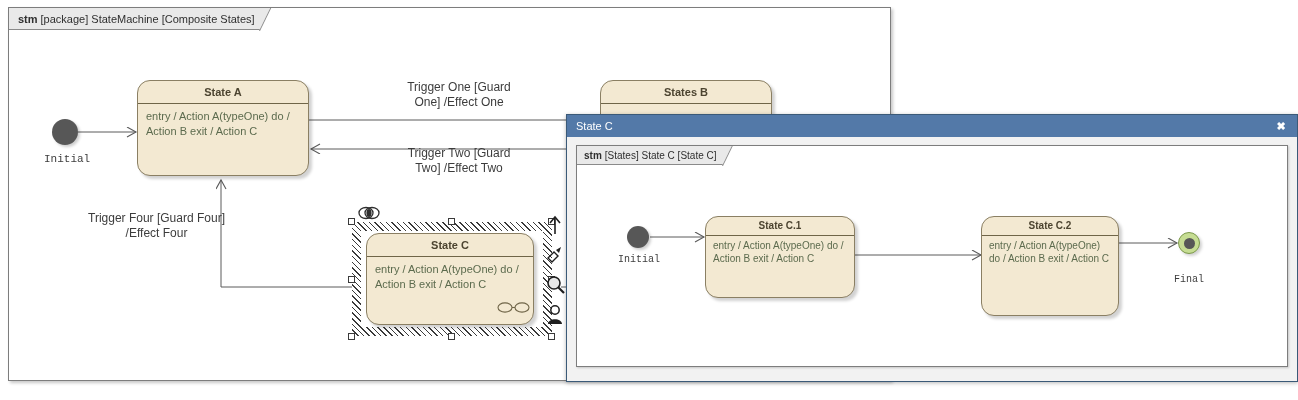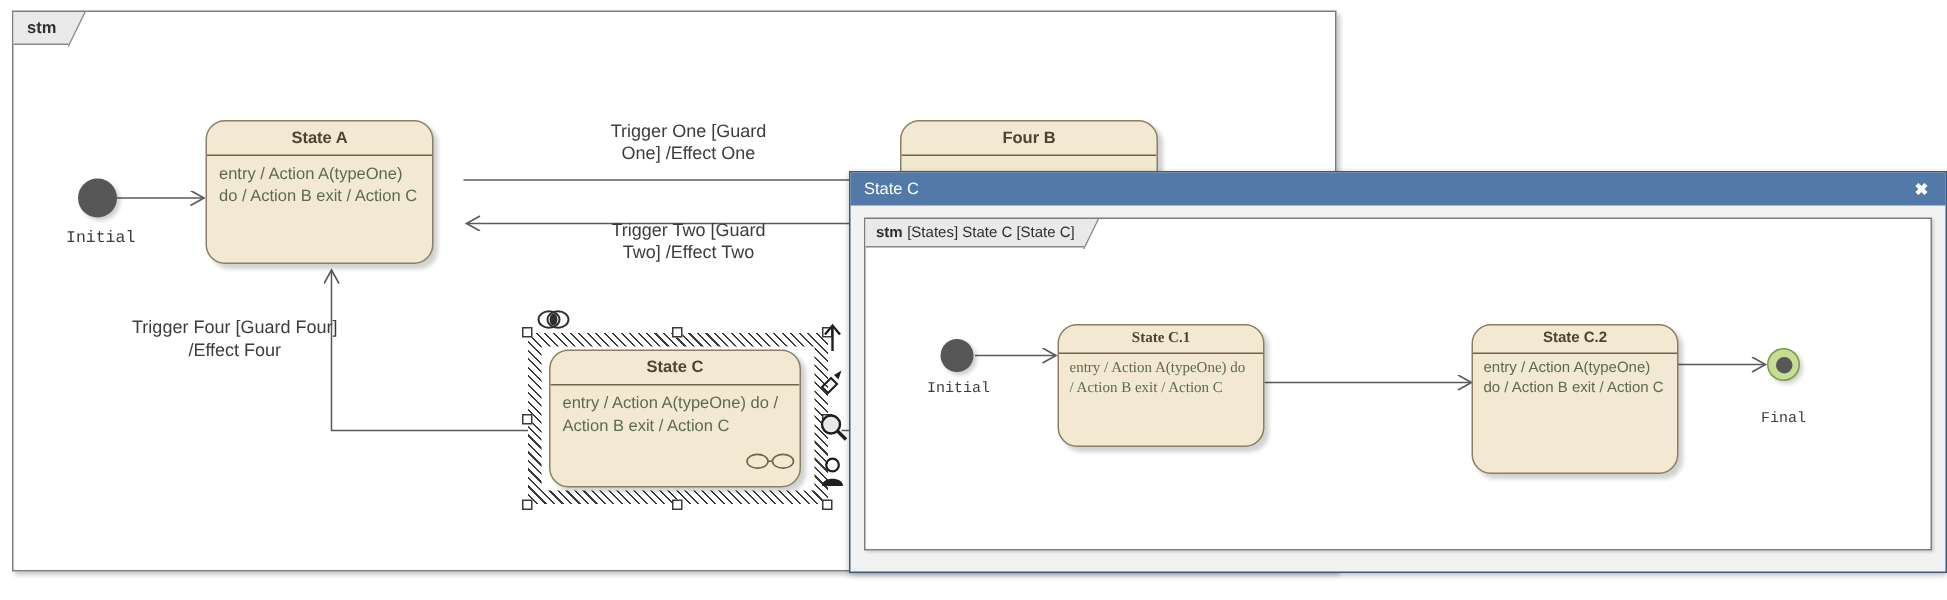--- a/index.html
+++ b/index.html
@@ -178,20 +178,21 @@
 </style>
 </head>
 <body>
 
 <div class="canvas">
 
   <div id="outer-frame">
 
     <div class="frame-tab">
       <b>stm</b>
+      <span>[package] StateMachine [Composite States]</span>
     </div>
 
     <svg class="edges" width="883" height="374">
       <defs>
         <marker id="oa" markerWidth="12" markerHeight="12" refX="10" refY="5" orient="auto" markerUnits="userSpaceOnUse">
           <path d="M1,0 L10,5 L1,10" fill="none" stroke="#5a5a5a" stroke-width="1.1"></path>
         </marker>
       </defs>
 
       <line x1="69" y1="124" x2="127" y2="124" stroke="#5a5a5a" stroke-width="1" marker-end="url(#oa)"></line>
@@ -200,29 +201,29 @@
 
       <path d="M600,141 L302,141" fill="none" stroke="#5a5a5a" stroke-width="1" marker-end="url(#oa)"></path>
 
       <path d="M552,279 L565,279" fill="none" stroke="#5a5a5a" stroke-width="1"></path>
       <path d="M352,279 L212,279 L212,172" fill="none" stroke="#5a5a5a" stroke-width="1" marker-end="url(#oa)"></path>
     </svg>
 
     <div class="initial-node" style="left:43px; top:111px;"></div>
     <div class="node-label" style="left:35px; top:145px;">Initial</div>
 
-    <div class="state" style="left:128px; top:72px; width:152px; height:96px;">
+    <div class="state" style="left:128px; top:72px; width:172px; height:96px;">
       <div class="state-title">State A</div>
       <div class="state-body">entry / Action A(typeOne)
 do / Action B
 exit / Action C</div>
     </div>
 
     <div class="state" style="left:591px; top:72px; width:172px; height:96px;">
-      <div class="state-title">Four B</div>
+      <div class="state-title">States B</div>
     </div>
 
     <div class="edge-label" style="left:385px; top:72px; width:130px;">Trigger One [Guard
 One] /Effect One</div>
 
     <div class="edge-label" style="left:385px; top:138px; width:130px;">Trigger Two [Guard
 Two] /Effect Two</div>
 
     <div class="edge-label" style="left:65px; top:203px; width:165px;">Trigger Four [Guard Four]
 /Effect Four</div>
@@ -302,21 +303,21 @@
         <line x1="73" y1="91" x2="127" y2="91" stroke="#5a5a5a" stroke-width="1" marker-end="url(#ia)"></line>
 
         <line x1="266" y1="109" x2="404" y2="109" stroke="#5a5a5a" stroke-width="1" marker-end="url(#ia)"></line>
 
         <line x1="540" y1="97" x2="600" y2="97" stroke="#5a5a5a" stroke-width="1" marker-end="url(#ia)"></line>
       </svg>
 
       <div class="initial-node sm" style="left:50px; top:80px;"></div>
       <div class="node-label sm" style="left:41px; top:108px;">Initial</div>
 
-      <div class="state compact" style="left:128px; top:70px; width:138px; height:82px;font-family:Liberation Serif, serif;">
+      <div class="state compact" style="left:128px; top:70px; width:150px; height:82px;">
         <div class="state-title">State C.1</div>
         <div class="state-body">entry / Action A(typeOne)
 do / Action B
 exit / Action C</div>
       </div>
 
       <div class="state compact" style="left:404px; top:70px; width:138px; height:100px;">
         <div class="state-title">State C.2</div>
         <div class="state-body">entry / Action A(typeOne)
 do / Action B

